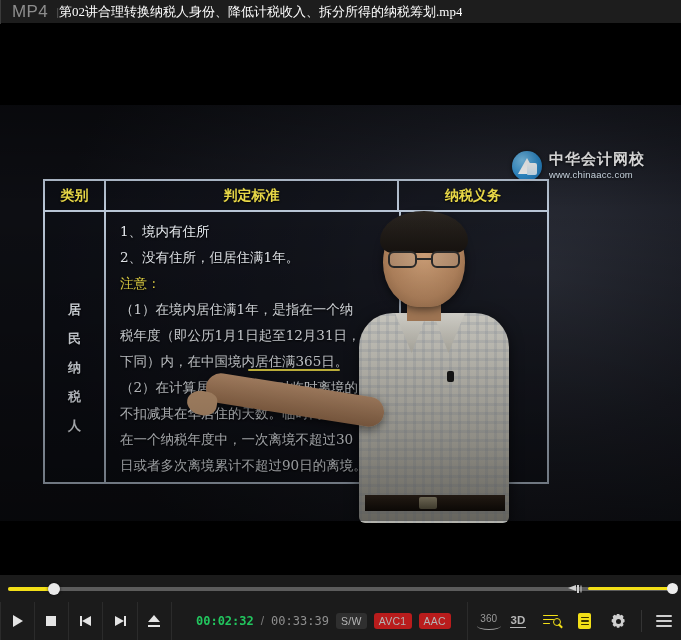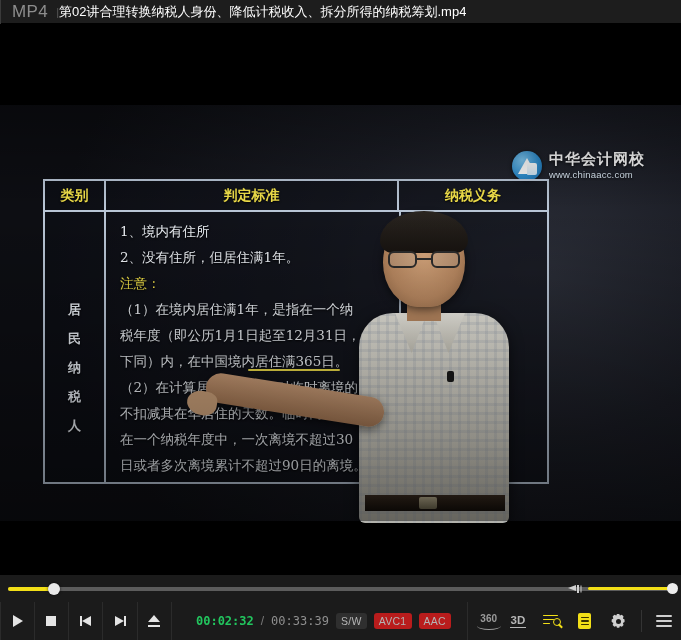--- a/index.html
+++ b/index.html
@@ -26,21 +26,21 @@
   .tb-chev{ font-size:8px; color:#bdbdbd; transform:translateY(1px); }
   .tb-sep{ width:1px; height:24px; background:#3a3a3a; }
   .tb-fmt{
     color:#8d8d8d; font-size:17px; padding:0 8px 0 11px;
     letter-spacing:.4px;
   }
   .tb-bar{ color:#595959; font-size:11px; }
   .tb-title{
     color:#ffffff; font-size:13px; 
     white-space:nowrap; overflow:hidden;
-    font-family:Liberation Sans, sans-serif;
+    font-family:Liberation Serif, serif;
   }
 
   
   .video{
     position:absolute; left:0; top:24px; width:681px; height:551px;
     background:#000; overflow:hidden;
   }
   
   .picture{
     position:absolute; left:0; top:81px; width:681px; height:416px;
@@ -319,21 +319,21 @@
   }
   .badge.flat{ background:#b91c1c; }
 
   .spacer{ flex:1; }
 
   .rbtn{
     width:40px; display:flex; align-items:center; justify-content:center; cursor:pointer;
   }
   .i360{
     position:relative; width:24px; height:16px;
-    color:#9a9a9a; font-size:10px; font-weight:bold; text-align:center; line-height:11px;margin-left:8px;
+    color:#9a9a9a; font-size:10px; font-weight:normal; text-align:center; line-height:11px;margin-left:8px;
   }
   .i360 .arc{
     position:absolute; left:0; bottom:-1px; width:24px; height:8px;
     border-bottom:1.5px solid #9a9a9a; border-radius:0 0 50% 50%;
   }
   .i3d{
     color:#b6b6b6; font-size:11.5px; font-weight:bold;
     border-bottom:1.5px solid #b6b6b6; padding-bottom:1px; letter-spacing:.3px;
   }
   .ic-find{ width:17px; height:15px; position:relative; }

